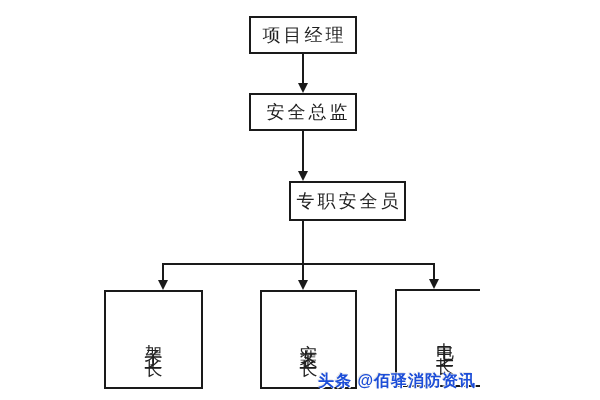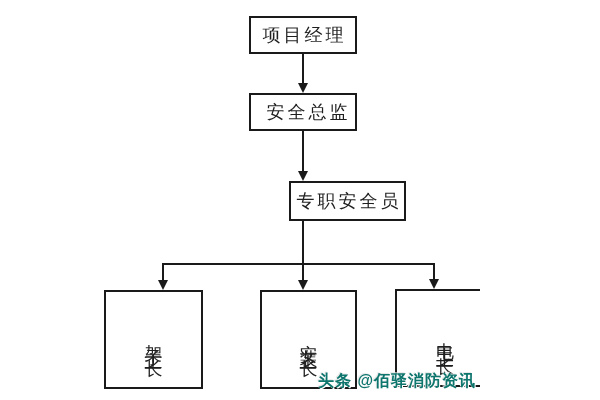--- a/index.html
+++ b/index.html
@@ -51,21 +51,21 @@
     border-left: 5px solid transparent;
     border-right: 5px solid transparent;
     border-top: 10px solid #1a1a1a;
   }
   .watermark {
     position: absolute;
     right: 4px;
     bottom: 8px;
     font-size: 16px;
     font-weight: bold;
-    color: #0f766e;
+    color: #1d4ed8;
     text-shadow: 1px 1px 0 #ffffff, -1px -1px 0 #e9e9e9;
     letter-spacing: 1px;
     white-space: nowrap;
     font-family: "Liberation Sans", "DejaVu Sans", sans-serif;
   }
 </style>
 </head>
 <body>
 
 <div id="stage">

